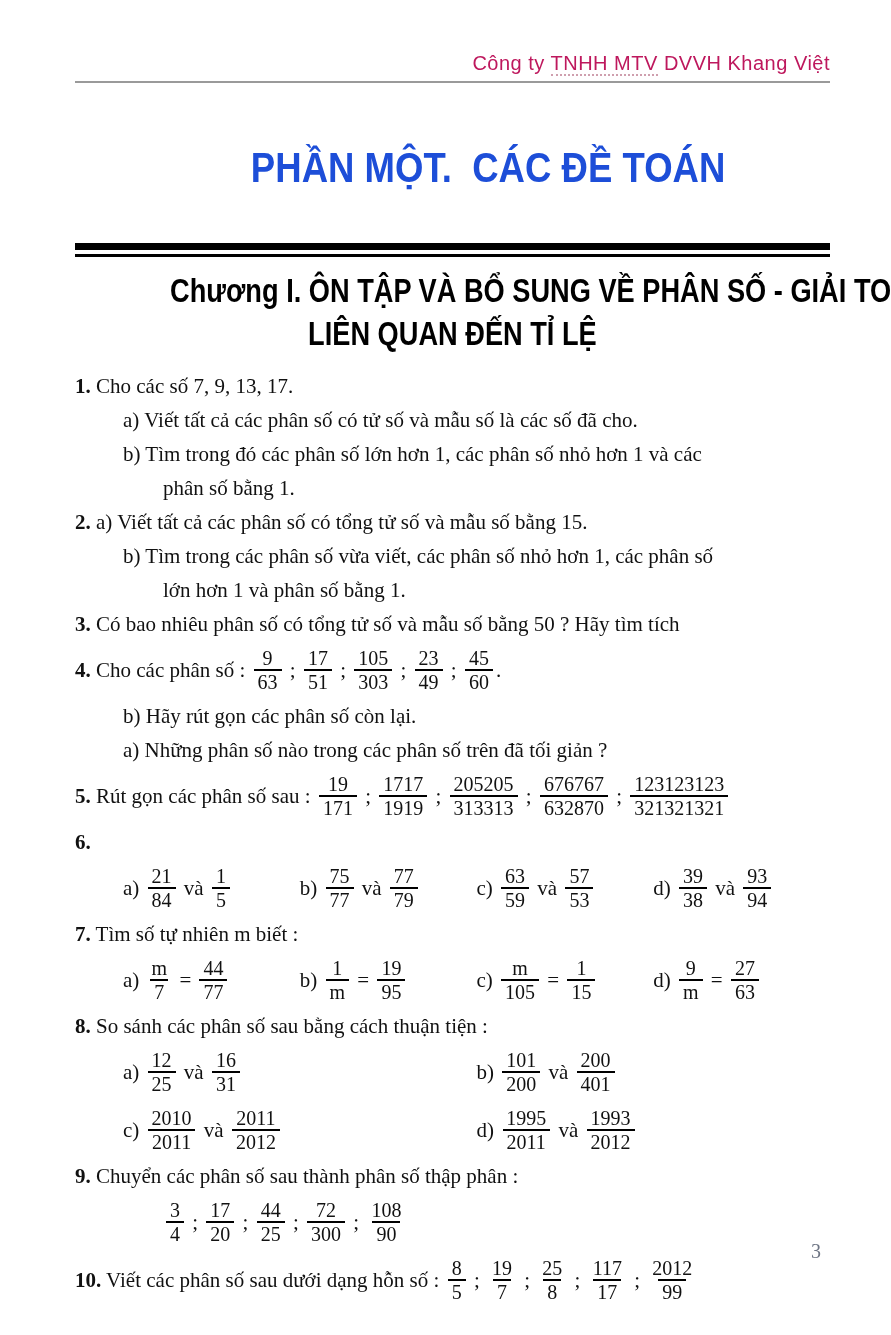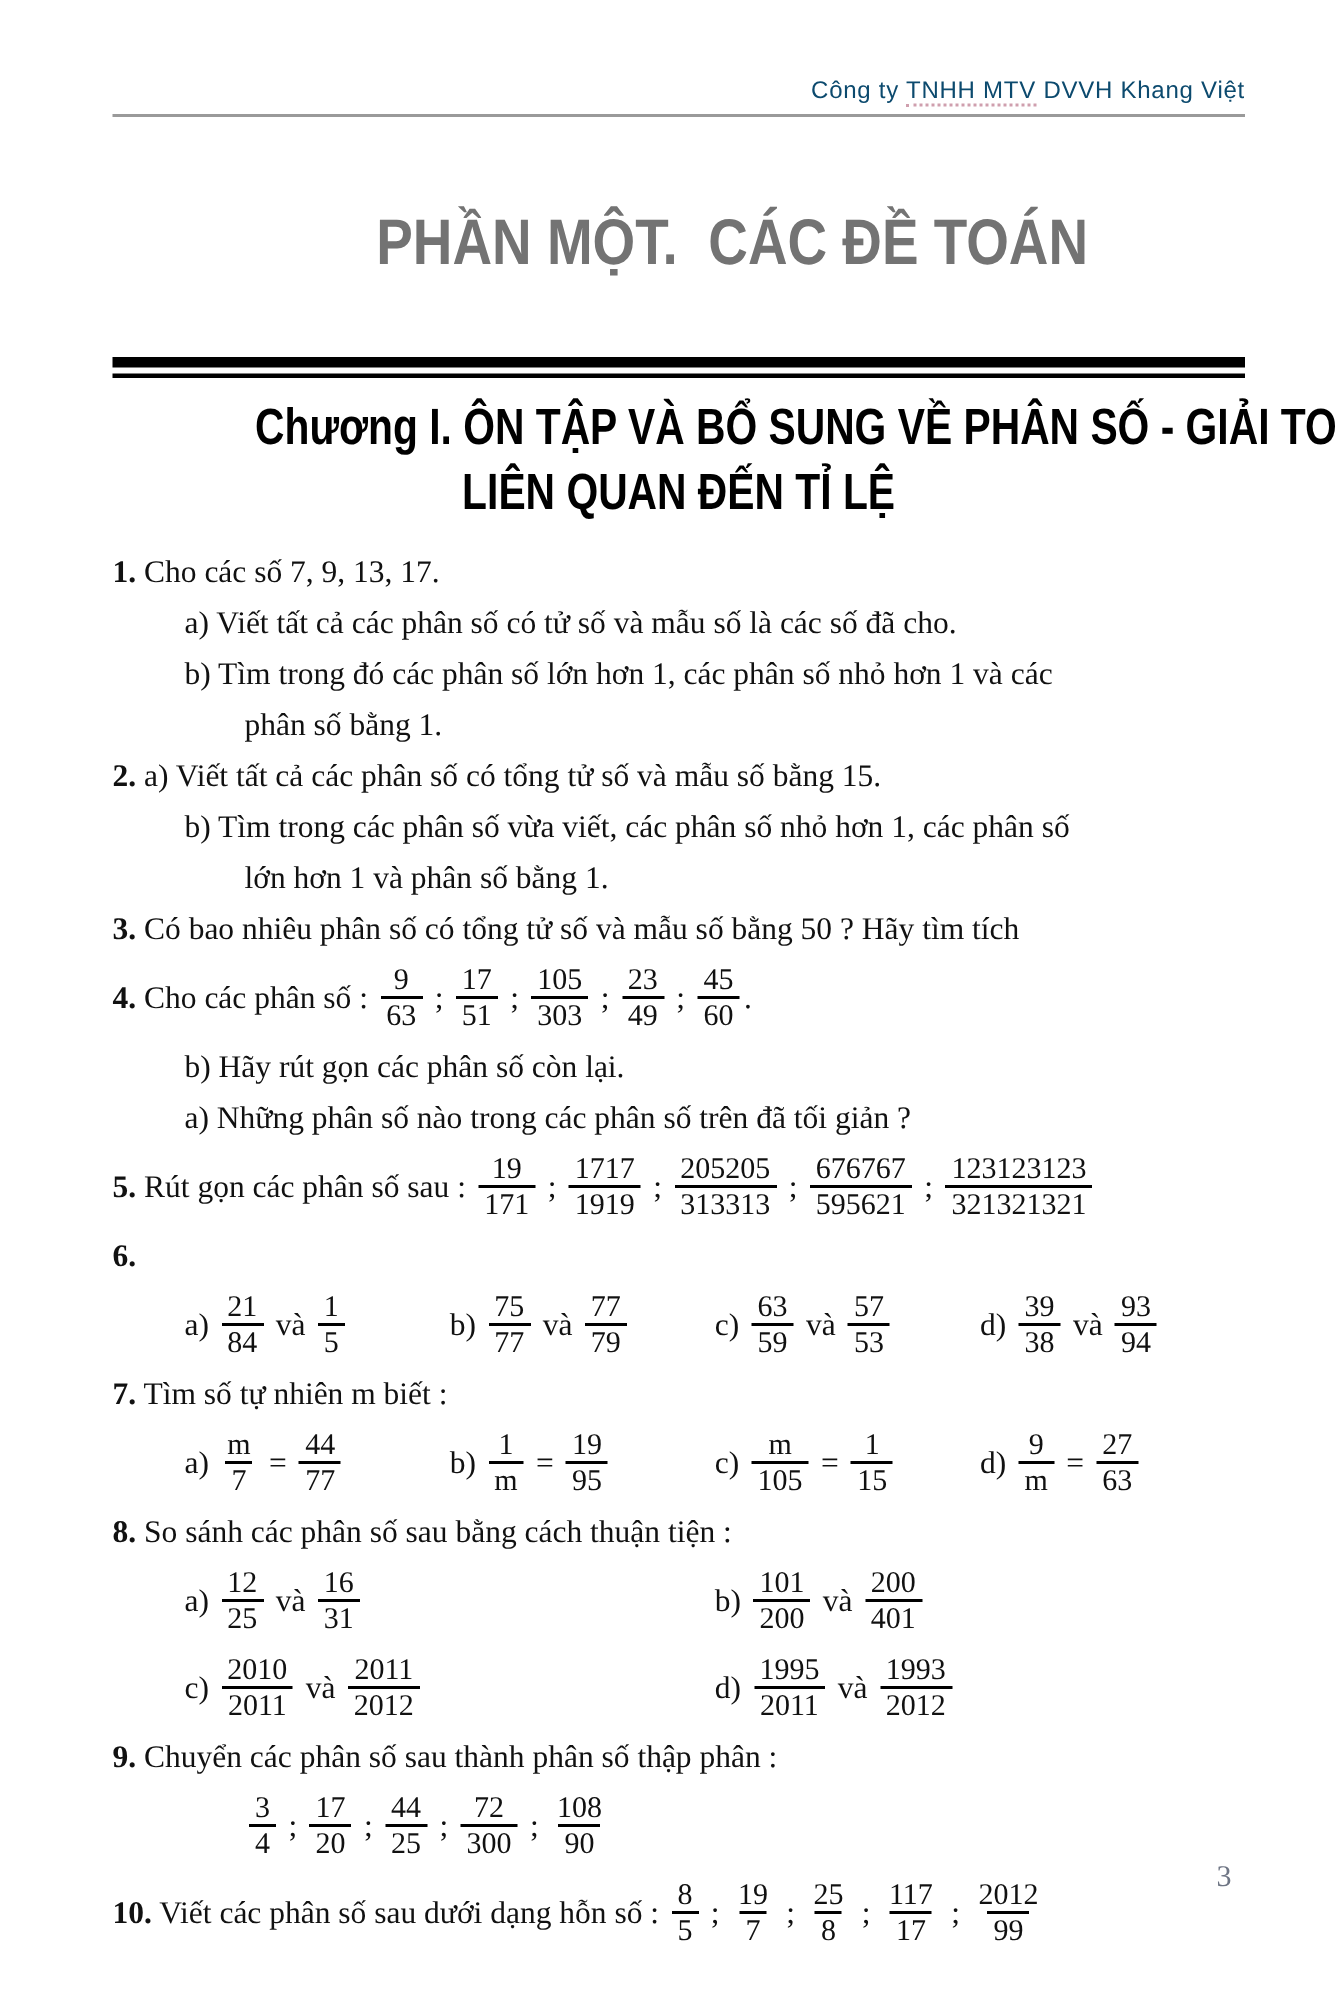--- a/index.html
+++ b/index.html
@@ -4,28 +4,28 @@
 <style>
   html,body{margin:0;padding:0;background:#ffffff;}
   body{width:891px;height:1335px;overflow:hidden;
        font-family:"Liberation Serif","DejaVu Serif",serif;color:#111;}
   .page{position:relative;width:891px;height:1335px;background:#fff;}
   .content{position:absolute;left:75px;top:0;width:755px;}
 
   
   .hdr{padding-top:52px;text-align:right;
        font-family:"Liberation Sans","DejaVu Sans",sans-serif;
-       font-size:16px;color:#0c4a6e;letter-spacing:.5px;}
+       font-size:20px;color:#be185d;letter-spacing:.5px;}
   .hdr .dotted{border-bottom:2px dotted #cf9fae;}
   .hdr-rule{margin-top:6px;border-top:2px solid #9a9a9a;height:0;}
 
   
   .page-title{margin-top:12px;text-align:center;
        font-family:"Liberation Sans","DejaVu Sans",sans-serif;
-       font-weight:bold;font-size:43px;line-height:48px;color:#737373;
+       font-weight:bold;font-size:43px;line-height:48px;color:#1d4ed8;
        white-space:pre-wrap;}
   .page-title .sq{display:inline-block;transform:scaleX(.85);transform-origin:center;}
   .title-rule{margin-top:4px;border-top:7px solid #000;border-bottom:3px solid #000;height:4px;}
 
   
   .chapter{margin-top:12px;text-align:center;
        font-family:"Liberation Sans","DejaVu Sans",sans-serif;
        font-weight:bold;color:#000;font-size:34px;line-height:43px;}
   .chapter .sq{display:inline-block;transform:scaleX(.8);transform-origin:center;white-space:nowrap;}
 
@@ -150,21 +150,21 @@
             <span class="fd">1919</span>
           </span>
           <span class="ptext"> ; </span>
           <span class="frac">
             <span class="fn">205205</span>
             <span class="fd">313313</span>
           </span>
           <span class="ptext"> ; </span>
           <span class="frac">
             <span class="fn">676767</span>
-            <span class="fd">595621</span>
+            <span class="fd">632870</span>
           </span>
           <span class="ptext"> ; </span>
           <span class="frac">
             <span class="fn">123123123</span>
             <span class="fd">321321321</span>
           </span>
         </div>
         <div class="line ind0">
           <span class="pnum">6.</span>
         </div>

